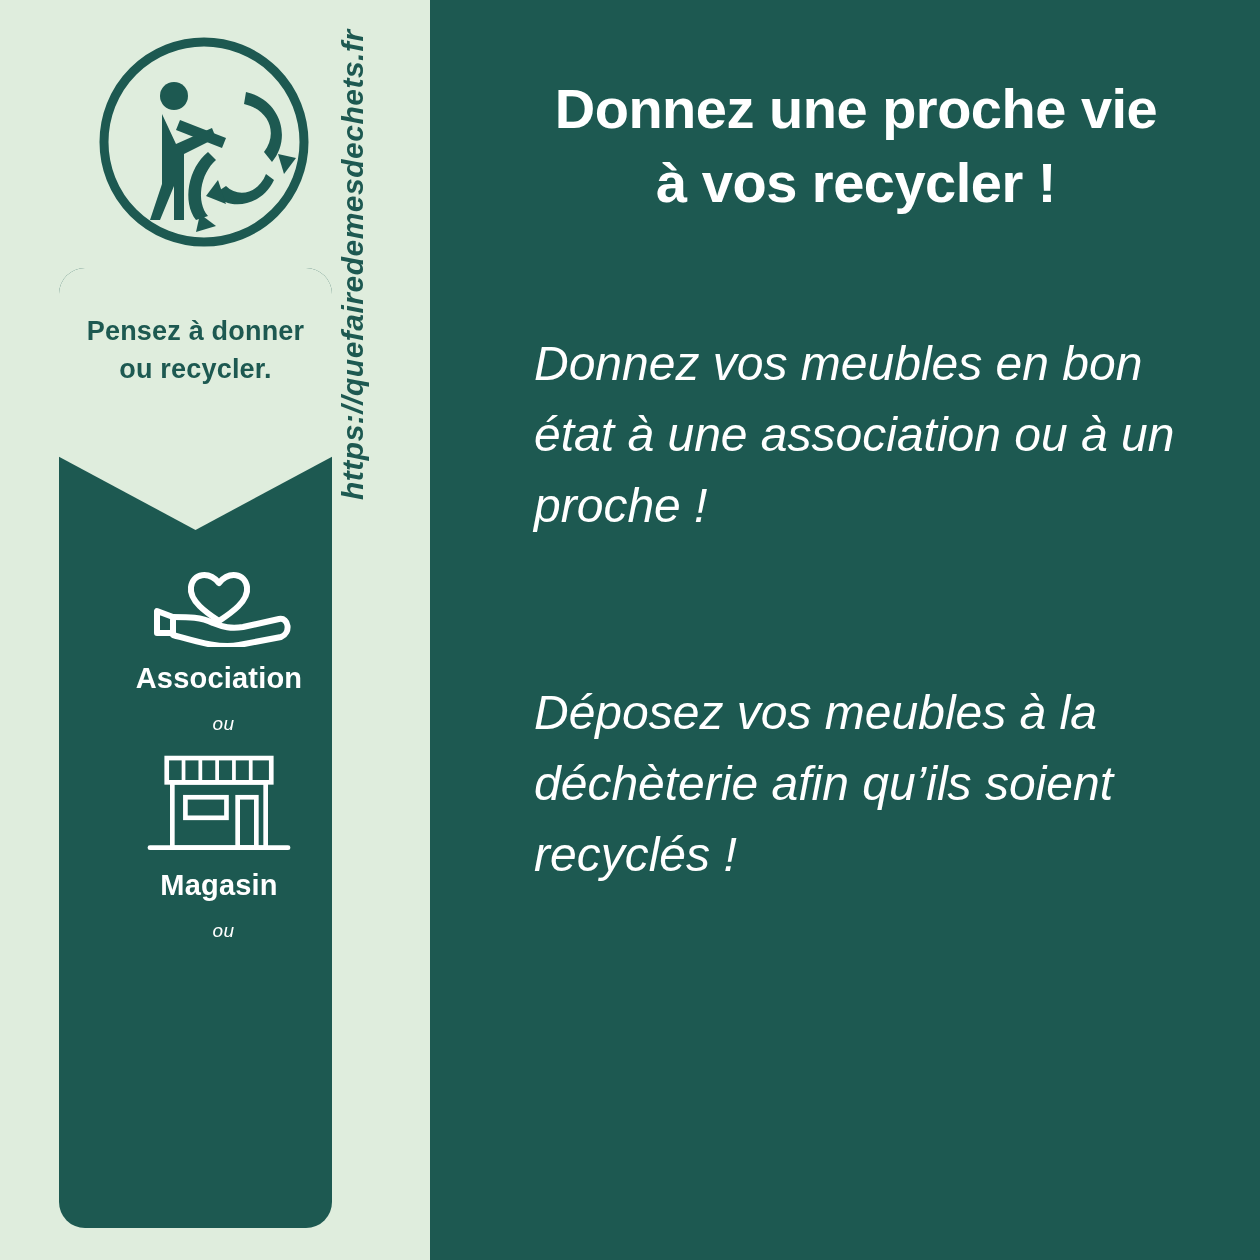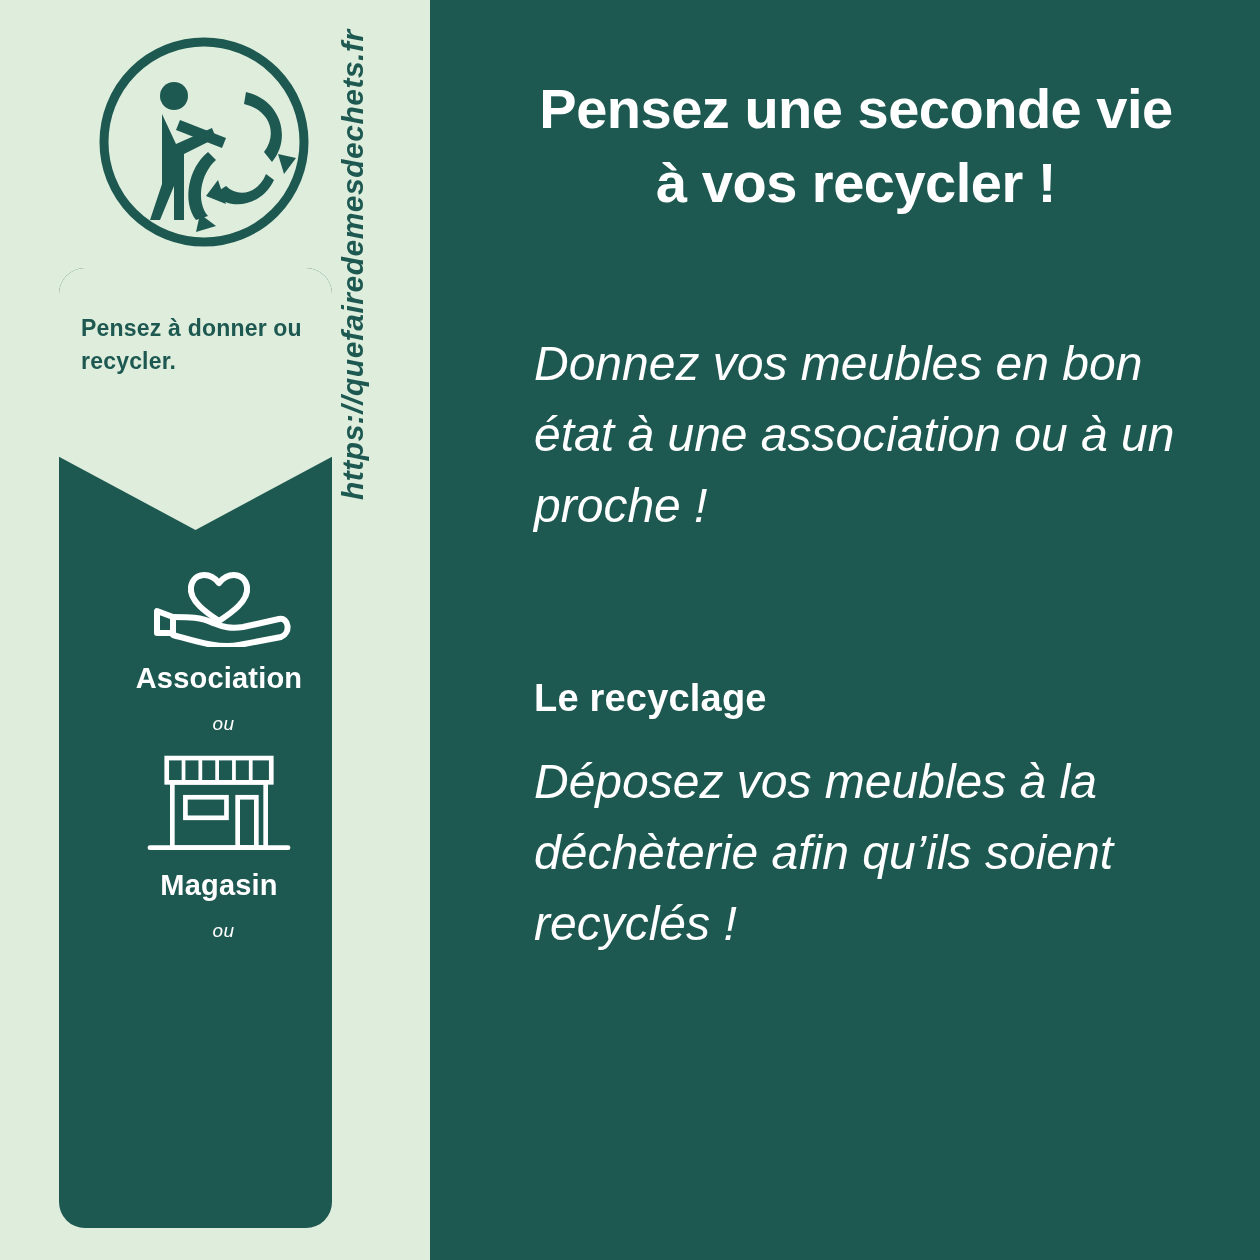--- a/index.html
+++ b/index.html
@@ -49,22 +49,23 @@
     top: 0;
     width: 273px;
     height: 262px;
     background: #dfeddd;
     border-radius: 26px 26px 0 0;
     -webkit-clip-path: polygon(0 0, 100% 0, 100% 72%, 50% 100%, 0 72%);
     clip-path: polygon(0 0, 100% 0, 100% 72%, 50% 100%, 0 72%);
   }
   .banner-text {
     padding: 44px 22px 0 22px;
+    text-align: center;
     color: #1d5951;
-    font-size: 23px;
+    font-size: 27px;
     font-weight: bold;
     line-height: 1.42;
     letter-spacing: .2px;
   }
   
   .steps {
     position: absolute;
     top: 270px;
     left: 0;
     width: 320px;
@@ -202,27 +203,26 @@
 
 
       </div>
     </div>
 
     <div class="vertical-url">https://quefairedemesdechets.fr</div>
   </div>
 
   <div class="right-panel">
     <div class="headline">
-      <div>Pensez une seconde vie</div>
+      <div>Donnez une proche vie</div>
       <div>à vos recycler !</div>
     </div>
 
     <div class="section section-1">
       <div class="section-body">Donnez vos meubles en bon état à une association ou à un proche !</div>
     </div>
 
     <div class="section section-2">
-      <div class="section-title">Le recyclage</div>
       <div class="section-body">Déposez vos meubles à la déchèterie afin qu’ils soient recyclés !</div>
     </div>
   </div>
 
 </div>
 
 </body></html>

